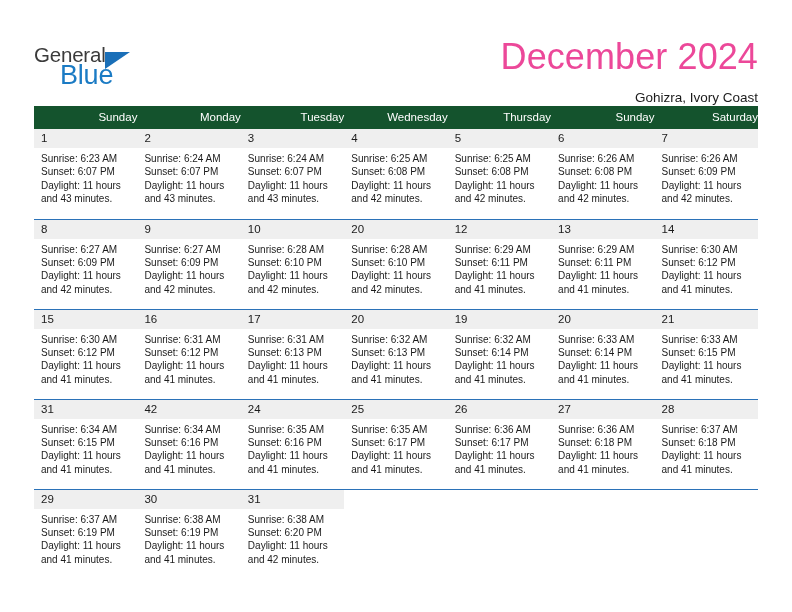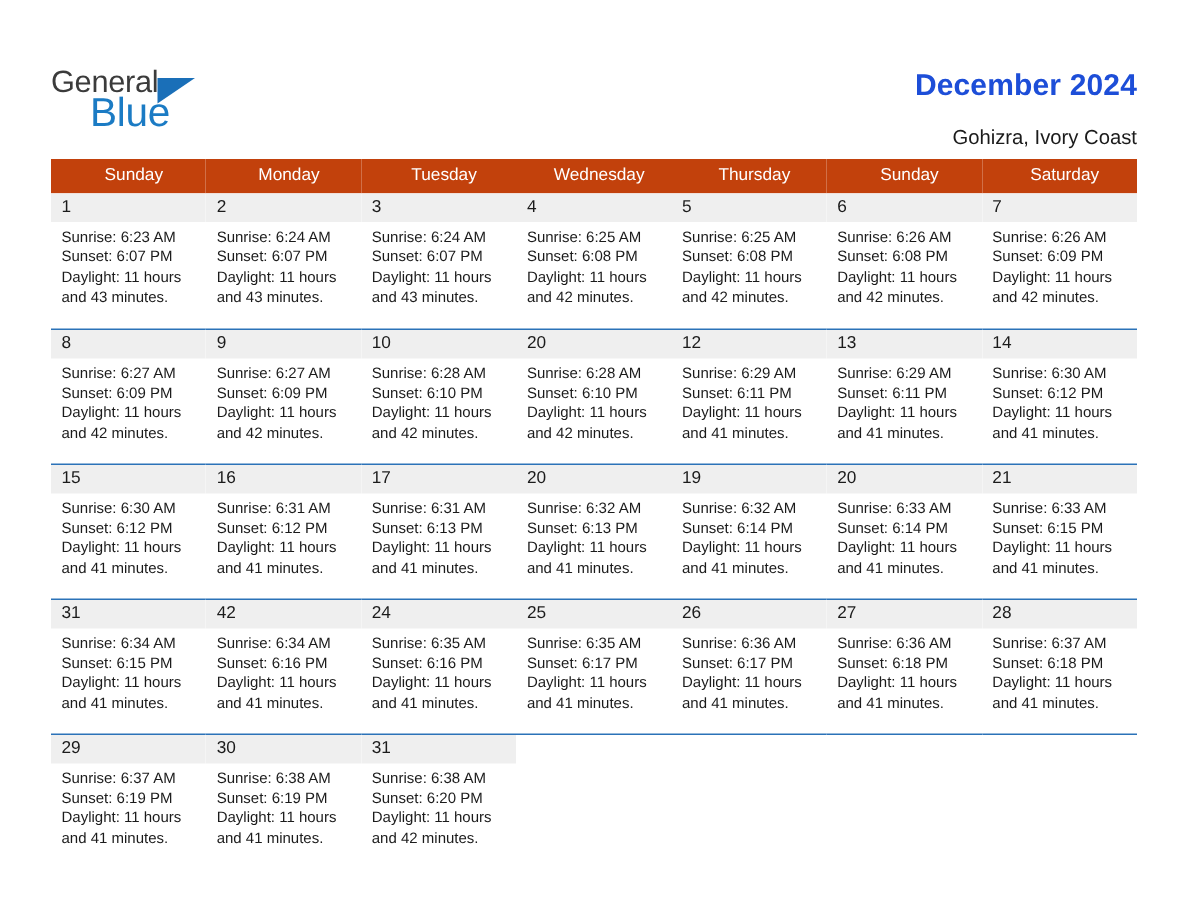--- a/index.html
+++ b/index.html
@@ -62,53 +62,53 @@
     border-bottom: 17px solid transparent;
   }
 
   .title-block {
     position: absolute;
     right: 0;
     top: 0;
     text-align: right;
   }
   .cal-title {
-    font-size: 20px;
-    font-weight: bold;
-    color: #1d4ed8;
+    font-size: 36px;
+    font-weight: normal;
+    color: #ec4899;
     line-height: 34px;
     letter-spacing: 0.1px;
   }
   .cal-subtitle {
     font-size: 13.5px;
     color: #1b1b1b;
     line-height: 20px;
-    margin-top: 8px;
+    margin-top: 14px;
   }
 
   
   .cal-wrap {
     position: absolute;
     left: 34px;
     top: 106px;
     width: 724px;
   }
 
   table.calendar {
     width: 724px;
     border-collapse: collapse;
     table-layout: fixed;
   }
 
   table.calendar thead th {
-    background: #c2410c;
+    background: #14532d;
     color: #ffffff;
     font-size: 11.5px;
     font-weight: normal;
-    text-align: center;
+    text-align: right;
     padding: 5px 0 5px 7px;
     height: 20px;
     line-height: 13px;
   }
 
   table.calendar td {
     vertical-align: top;
     width: 103.43px;
     height: 90px;
     padding: 0;

